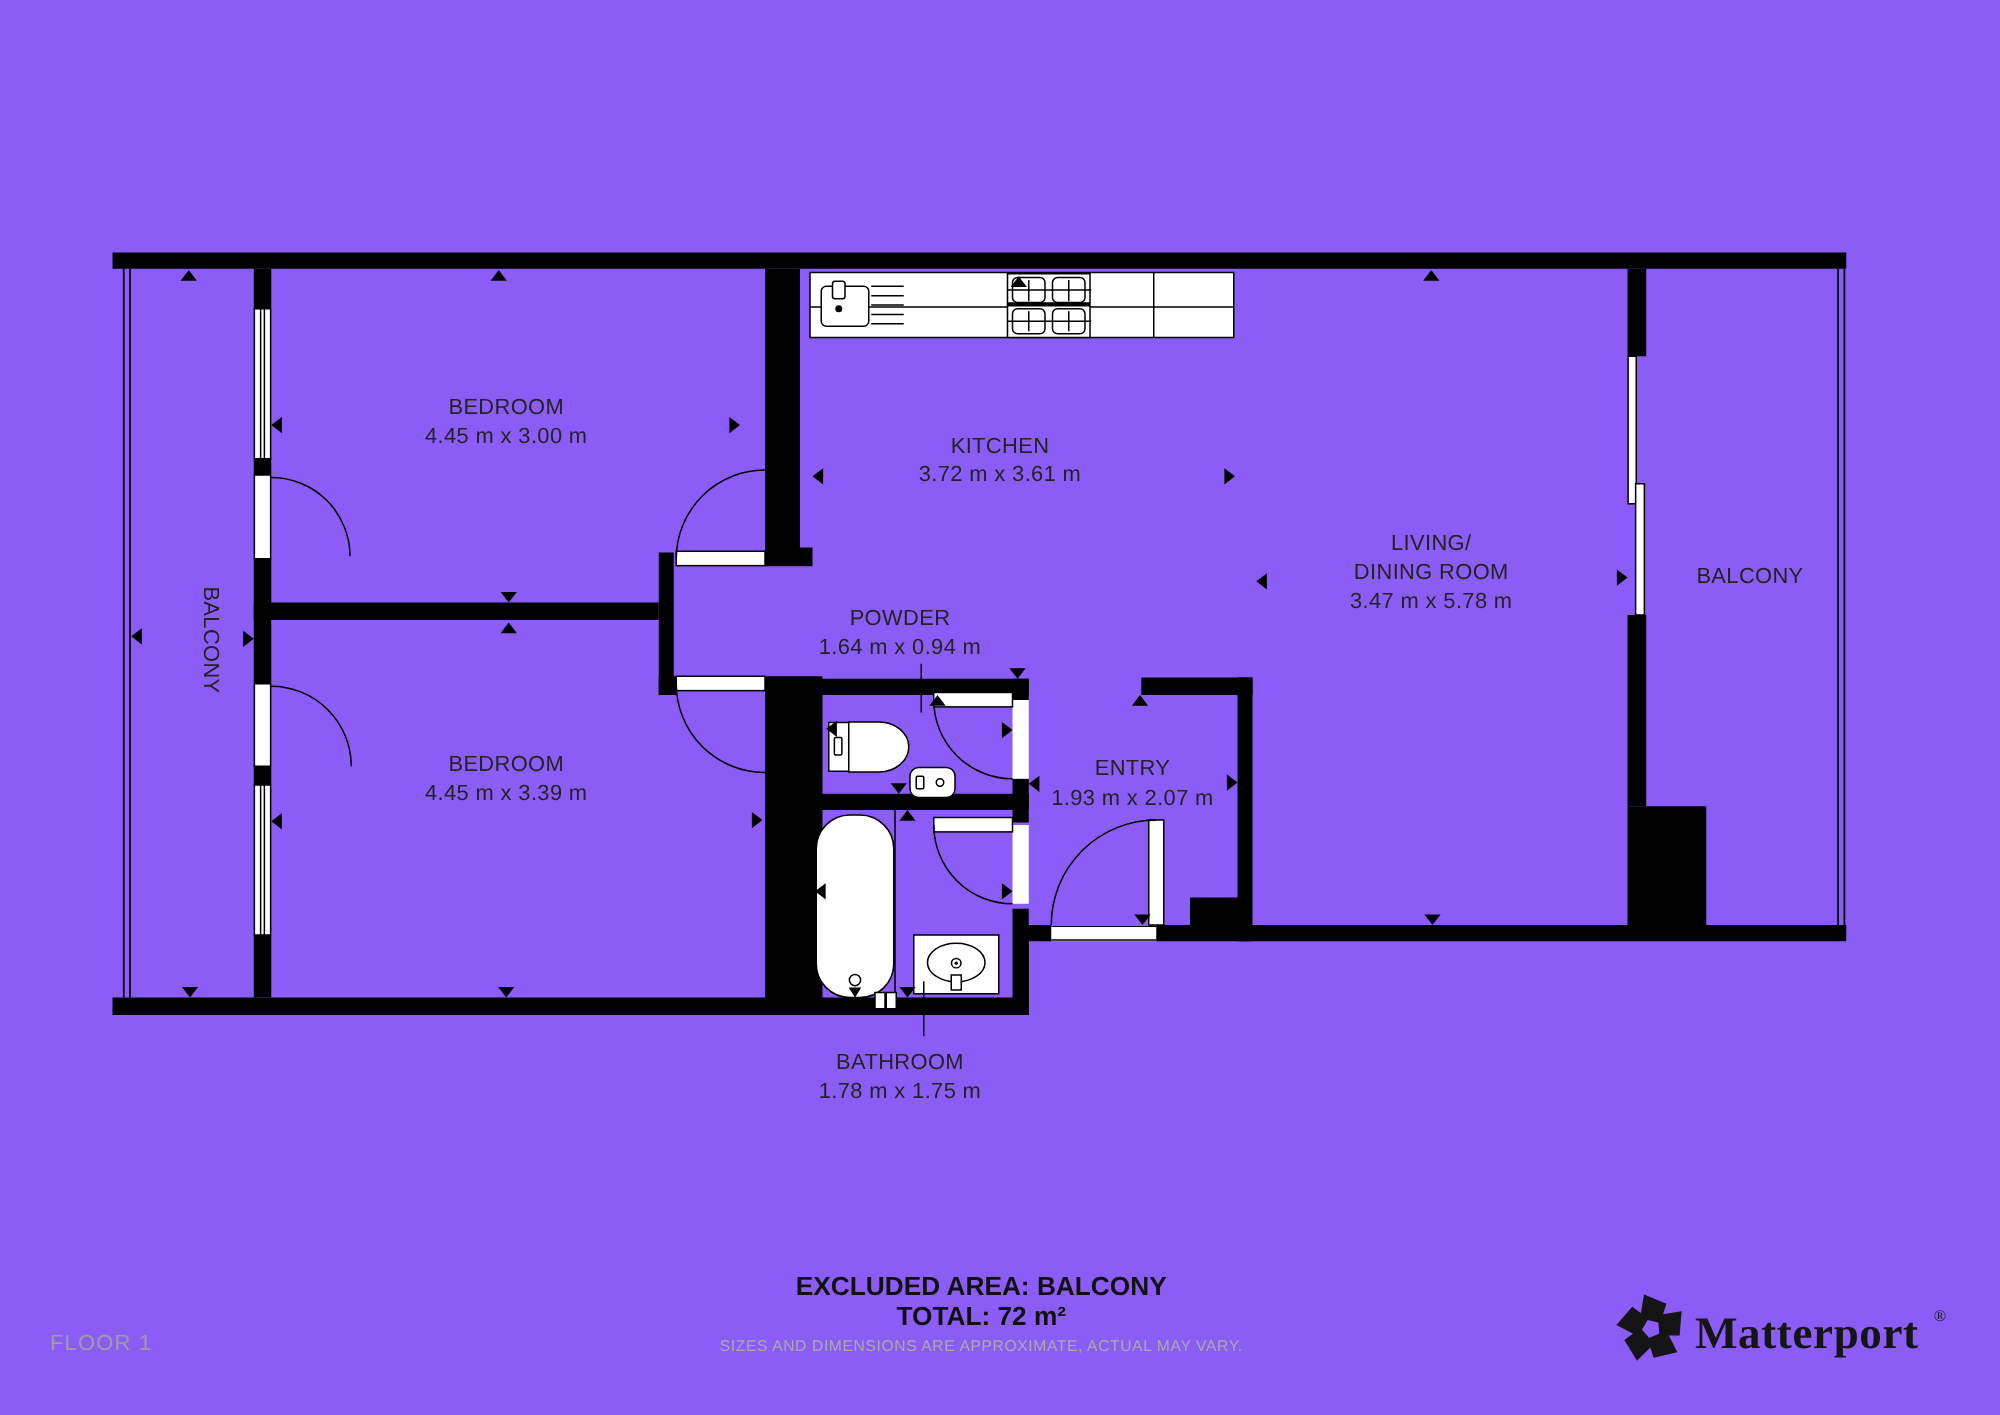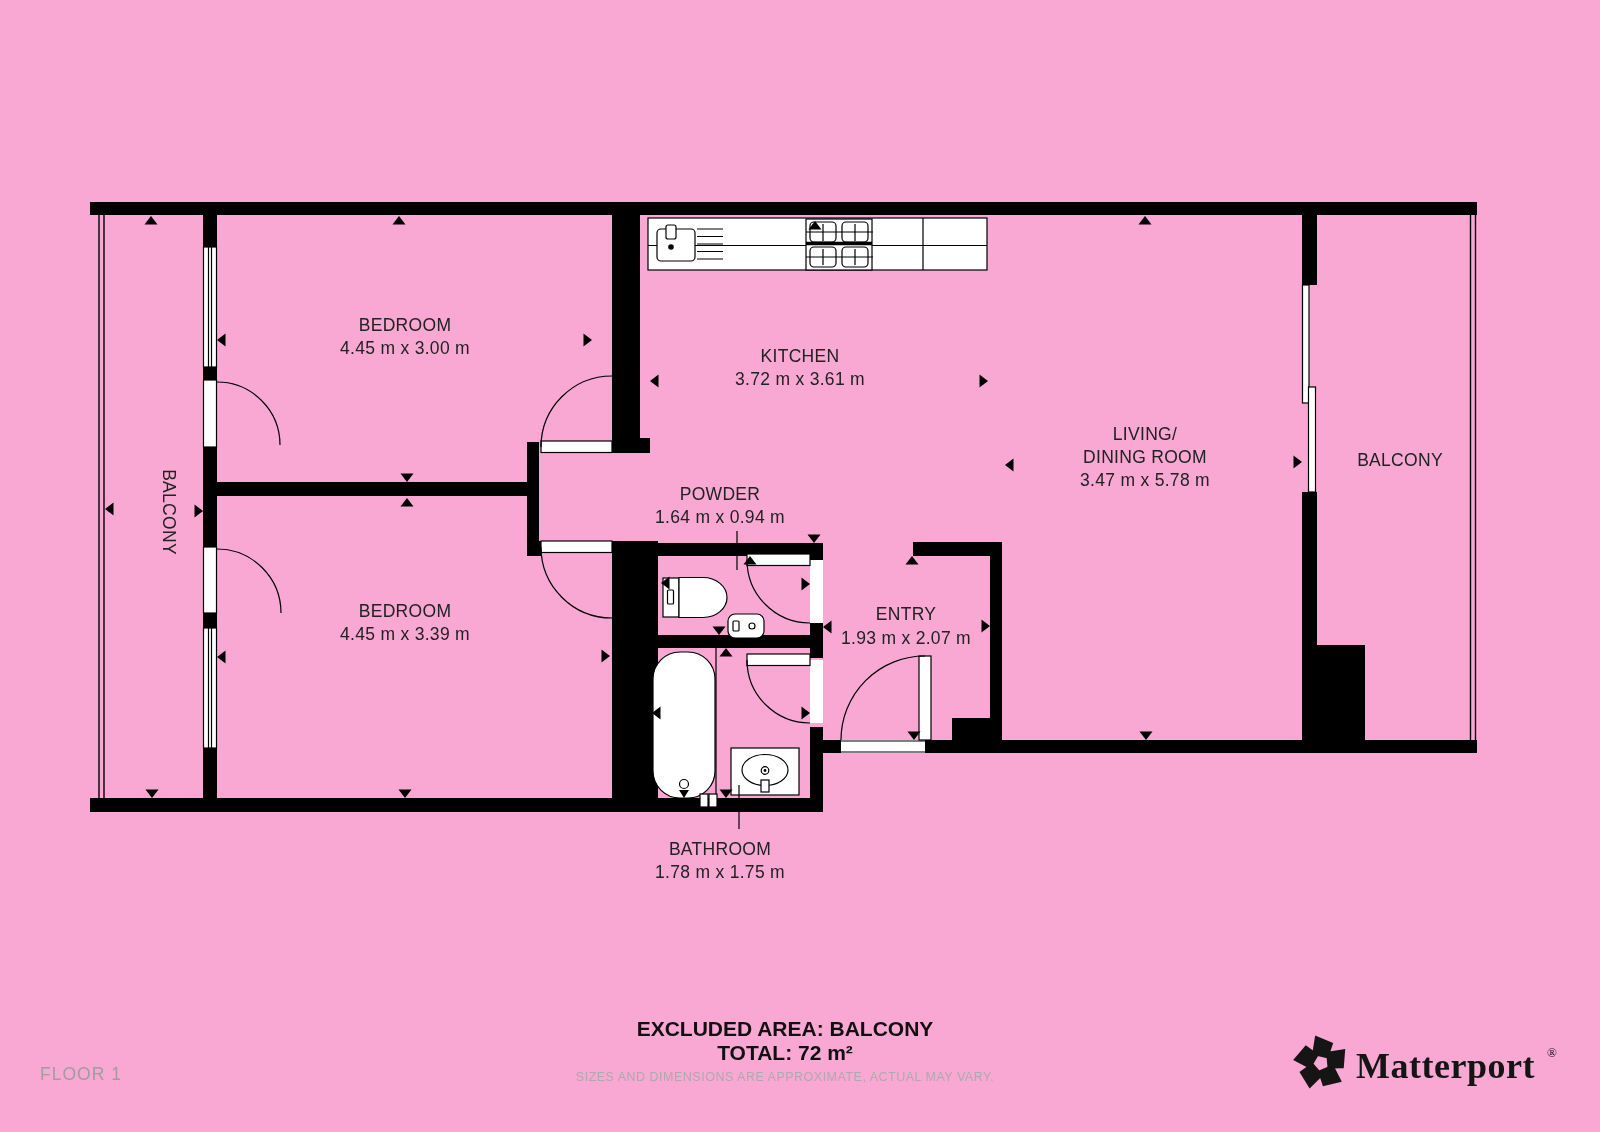--- a/index.html
+++ b/index.html
@@ -1,16 +1,16 @@
 <!DOCTYPE html>
 <html><head>
 <meta charset="utf-8">
 <style>
   html,body{margin:0;padding:0;background:#ffffff;}
-  .canvas{position:relative;width:1600px;height:1132px;background:#f9a8d4;overflow:hidden;}
+  .canvas{position:relative;width:1600px;height:1132px;background:#8b5cf6;overflow:hidden;}
   svg{display:block;}
   .wall{fill:#000;}
   .thin{fill:#fff;stroke:#000;stroke-width:1.2;}
   .ln{fill:none;stroke:#000;stroke-width:1.2;}
   .ln-lt{fill:none;stroke:#000;stroke-width:1.4;}
   .arc{fill:none;stroke:#000;stroke-width:1.2;}
   .leaf{fill:#fff;stroke:#000;stroke-width:1.2;}
   .opening{fill:#fff;stroke:none;}
   .arrow{fill:#000;stroke:none;}
   .lbl{font-family:"Liberation Sans",sans-serif;font-size:17.5px;fill:#222;letter-spacing:0.3px;}

